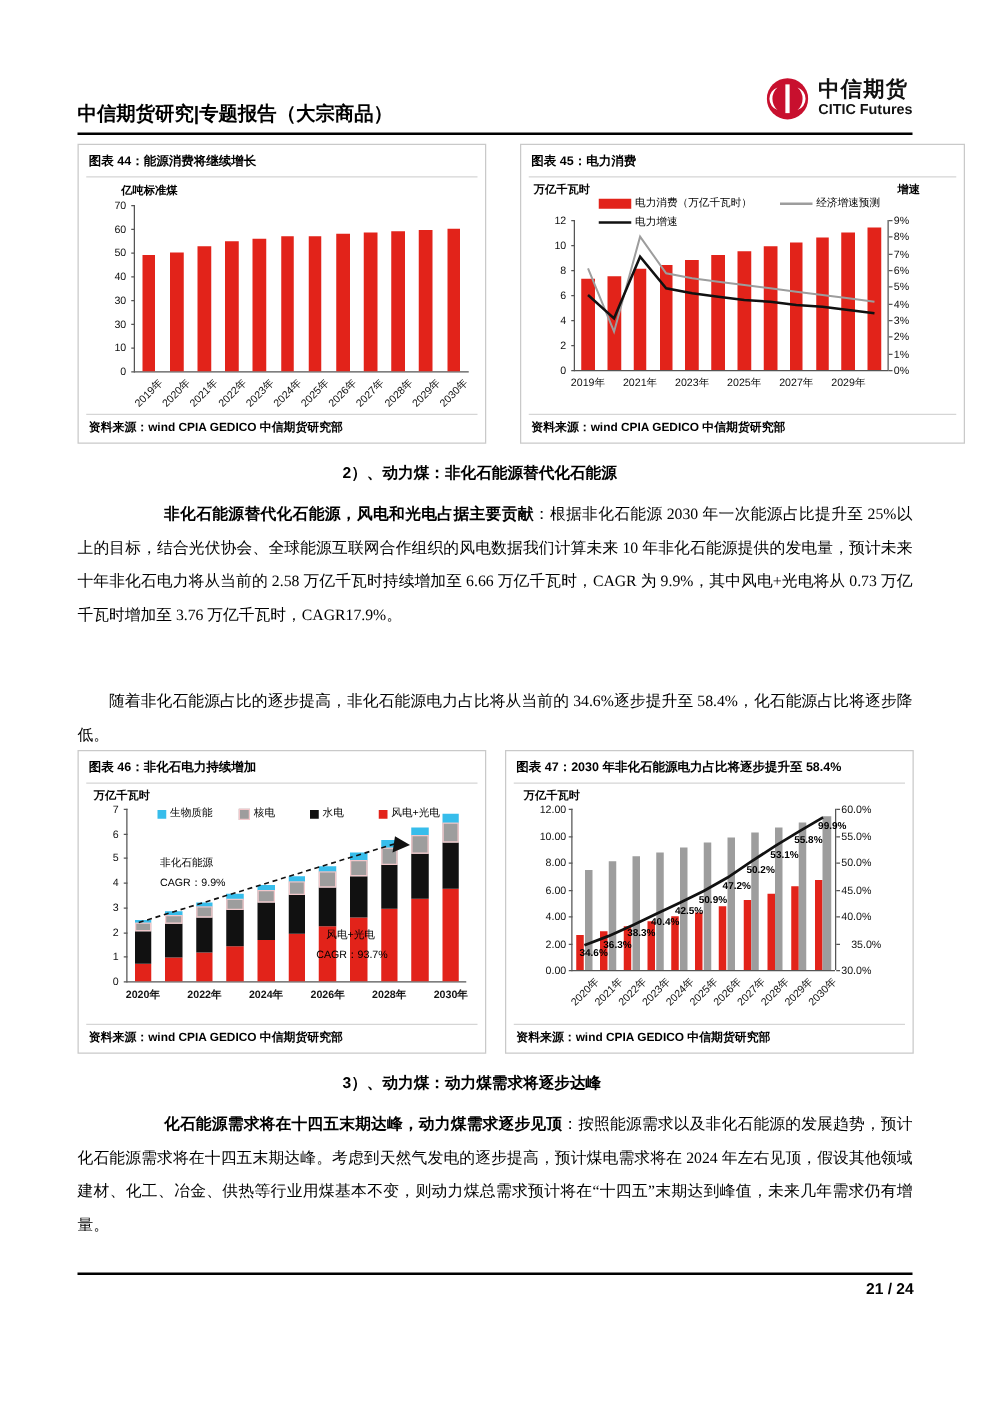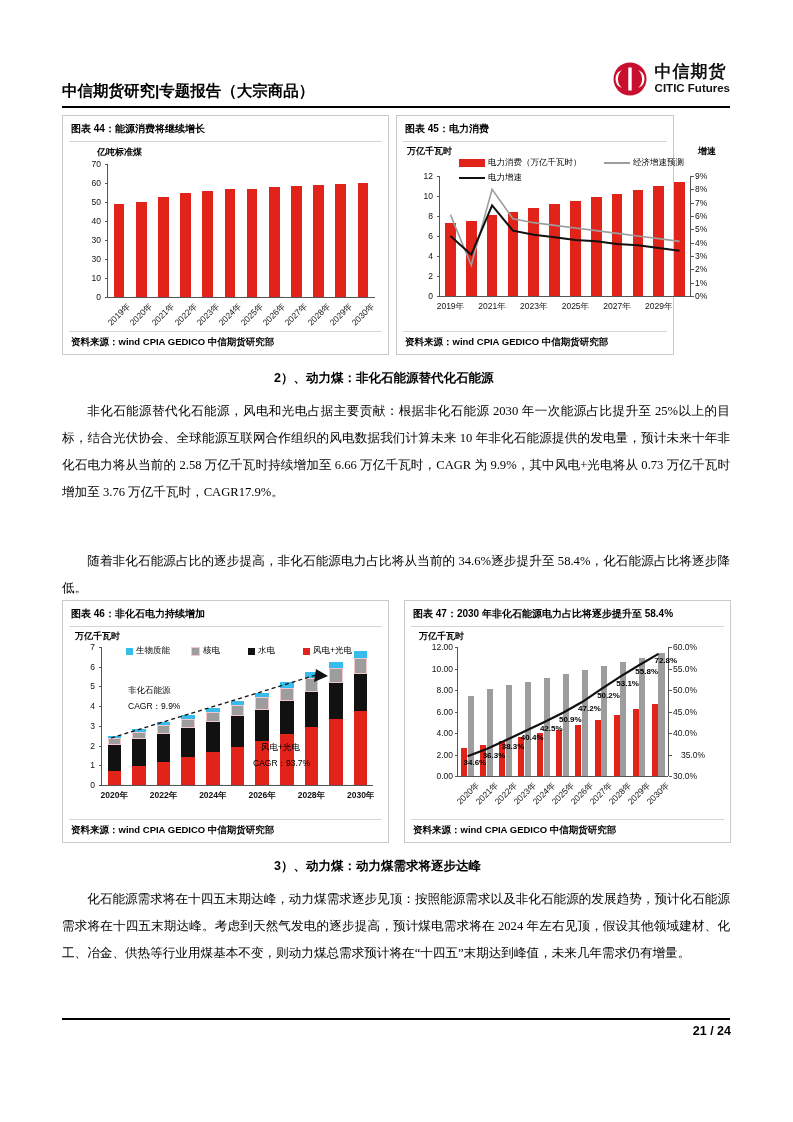--- a/index.html
+++ b/index.html
@@ -69,21 +69,21 @@
     position:absolute;
     font-family:"Liberation Sans", sans-serif;
     font-weight:bold; font-size:12.5px; white-space:nowrap;
   }
   .para {
     position:absolute; width:668px;
     font-family:"Liberation Serif", serif;
     font-size:12.6px; line-height:27px; text-align:justify;
     text-justify:inter-ideograph;
   }
-  .para b { font-family:"Liberation Sans", sans-serif; font-weight:normal; }
+  .para b { font-family:"Liberation Sans", sans-serif; font-weight:bold;margin-left:44px; }
   .indent { text-indent:2em; }
 
   
   .footer-rule { position:absolute; left:62px; top:1018px; width:668px; height:2px; background:#000; }
   .footer-page {
     position:absolute; right:62px; top:1024px;
     font-family:"Liberation Sans", sans-serif;
     font-weight:bold; font-size:12.5px;
   }
 </style>
@@ -165,21 +165,21 @@
           <div class="xtick xtick-rot" style="left:205.41666666666669px; top:161px; width:34px; text-align:right;">2027年</div>
           <div class="xtick xtick-rot" style="left:227.58333333333334px; top:161px; width:34px; text-align:right;">2028年</div>
           <div class="xtick xtick-rot" style="left:249.75px; top:161px; width:34px; text-align:right;">2029年</div>
           <div class="xtick xtick-rot" style="left:271.9166666666667px; top:161px; width:34px; text-align:right;">2030年</div>
         </div>
     </div>
     <div class="fig-src-line"></div>
     <div class="fig-src">资料来源：wind CPIA GEDICO 中信期货研究部</div>
   </div>
 
-  <div class="figbox" style="left:396px; top:115px; width:278px; height:240px;">
+  <div class="figbox" style="left:416px; top:115px; width:356px; height:240px;">
     <div class="fig-title">图表 45：电力消费</div>
     <div class="fig-sep"></div>
     <div class="plot" style="left:0; top:24px; width:327px; height:190px;">
       <div class="axis-unit" style="left:10px; top:5px;">万亿千瓦时</div>
       <div class="axis-unit" style="right:8px; top:5px;">增速</div>
 
       <div class="legend-item" style="left:62px; top:17px;">
         <span class="lg-box" style="width:26px;height:8px;background:#e2231a;"></span>
         <span>电力消费（万亿千瓦时）</span>
       </div>
@@ -456,21 +456,21 @@
           <div class="dlabel" style="left:58.545454545454554px; top:133.22px;">34.6%</div>
           <div class="dlabel" style="left:77.63636363636364px; top:125.91000000000001px;">36.3%</div>
           <div class="dlabel" style="left:96.72727272727273px; top:117.31000000000002px;">38.3%</div>
           <div class="dlabel" style="left:115.81818181818181px; top:108.28px;">40.4%</div>
           <div class="dlabel" style="left:134.90909090909093px; top:99.25px;">42.5%</div>
           <div class="dlabel" style="left:154px; top:89.78999999999999px;">50.9%</div>
           <div class="dlabel" style="left:173.0909090909091px; top:79.03999999999998px;">47.2%</div>
           <div class="dlabel" style="left:192.1818181818182px; top:66.13999999999999px;">50.2%</div>
           <div class="dlabel" style="left:211.27272727272728px; top:53.67px;">53.1%</div>
           <div class="dlabel" style="left:230.36363636363637px; top:42.06000000000002px;">55.8%</div>
-          <div class="dlabel" style="left:249.45454545454547px; top:30.879999999999995px;">72.8%</div>
+          <div class="dlabel" style="left:249.45454545454547px; top:30.879999999999995px;">99.9%</div>
         </div>
       <div id="f47-xticks">
           <div class="xtick xtick-rot" style="left:36.545454545454554px; top:155px; width:32px; text-align:right;">2020年</div>
           <div class="xtick xtick-rot" style="left:55.63636363636364px; top:155px; width:32px; text-align:right;">2021年</div>
           <div class="xtick xtick-rot" style="left:74.72727272727273px; top:155px; width:32px; text-align:right;">2022年</div>
           <div class="xtick xtick-rot" style="left:93.81818181818181px; top:155px; width:32px; text-align:right;">2023年</div>
           <div class="xtick xtick-rot" style="left:112.90909090909093px; top:155px; width:32px; text-align:right;">2024年</div>
           <div class="xtick xtick-rot" style="left:132px; top:155px; width:32px; text-align:right;">2025年</div>
           <div class="xtick xtick-rot" style="left:151.0909090909091px; top:155px; width:32px; text-align:right;">2026年</div>
           <div class="xtick xtick-rot" style="left:170.1818181818182px; top:155px; width:32px; text-align:right;">2027年</div>

